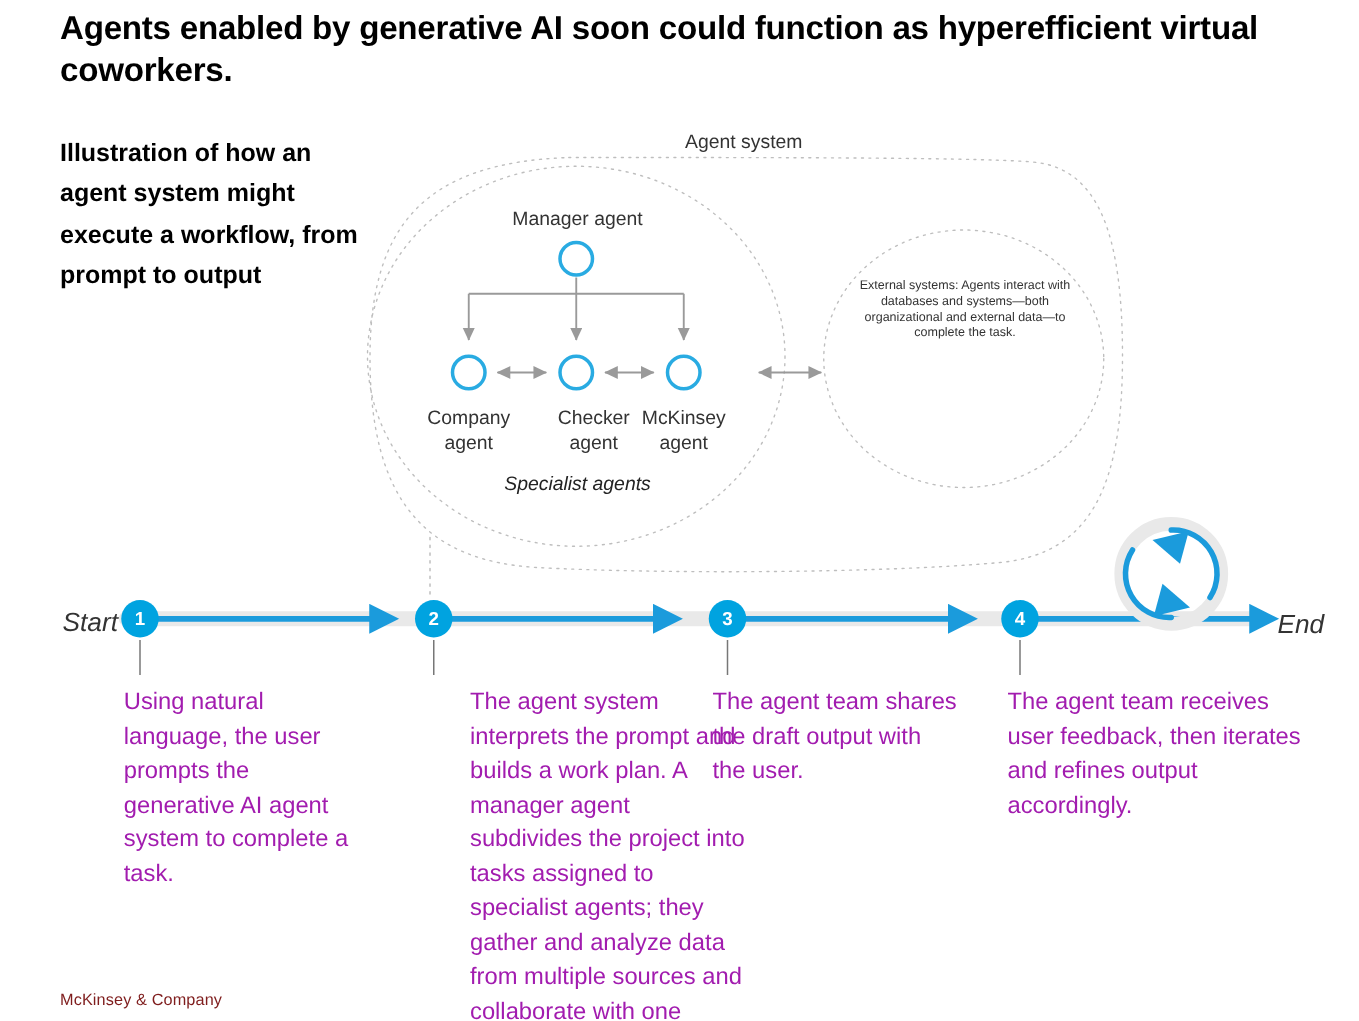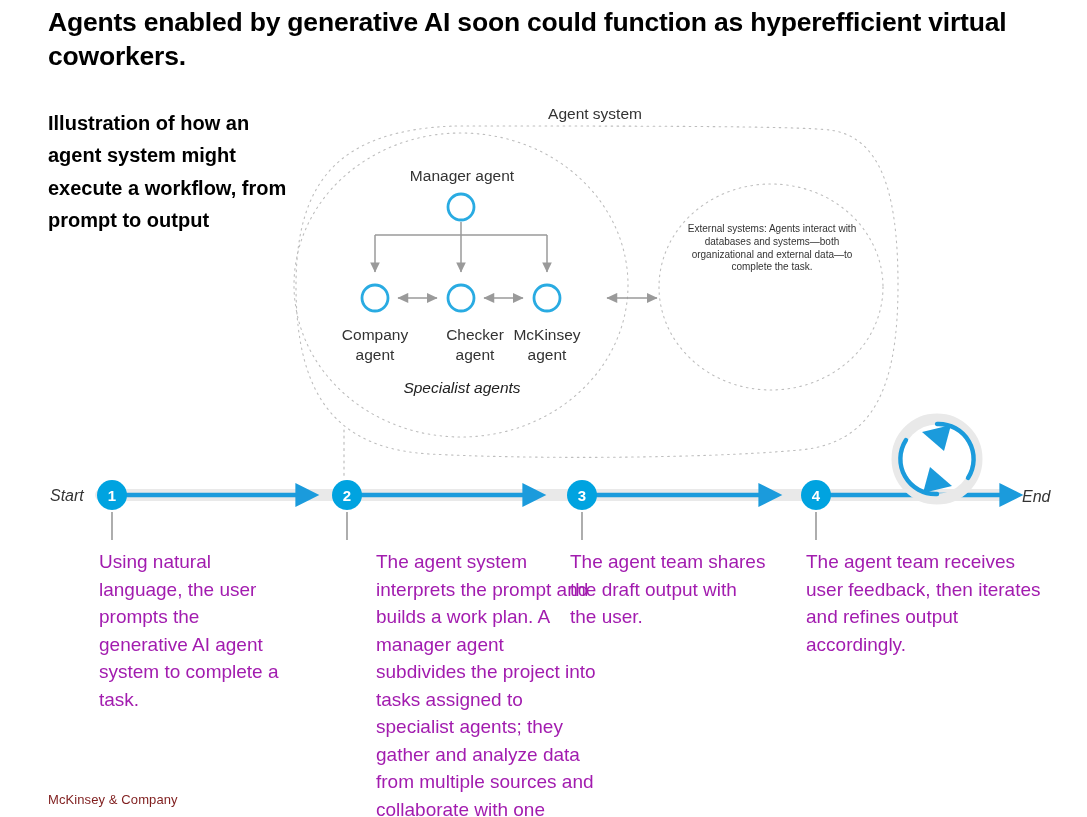--- a/index.html
+++ b/index.html
@@ -49,21 +49,21 @@
   .tl-num {
     position:absolute; width:30px; height:30px; border-radius:50%;
     background:#00A3E0; color:#fff; font-size:15px; font-weight:700;
     display:flex; align-items:center; justify-content:center;
     transform:translate(-50%,-50%);
   }
   .tl-cap {
     position:absolute; font-size:19px; line-height:1.45; color:#a21caf;
   }
   .tl-end {
-    position:absolute; font-size:16px; font-style:italic; color:#333;
+    position:absolute; font-size:21px; font-style:italic; color:#333;
   }
   #start-label { left:50px; top:487px; }
   #end-label   { left:1022px; top:488px; }
 
   
   #footer {
     position:absolute; left:48px; top:792px;
     font-size:13px; color:#7f1d1d; letter-spacing:0.1px;
   }
 </style>

